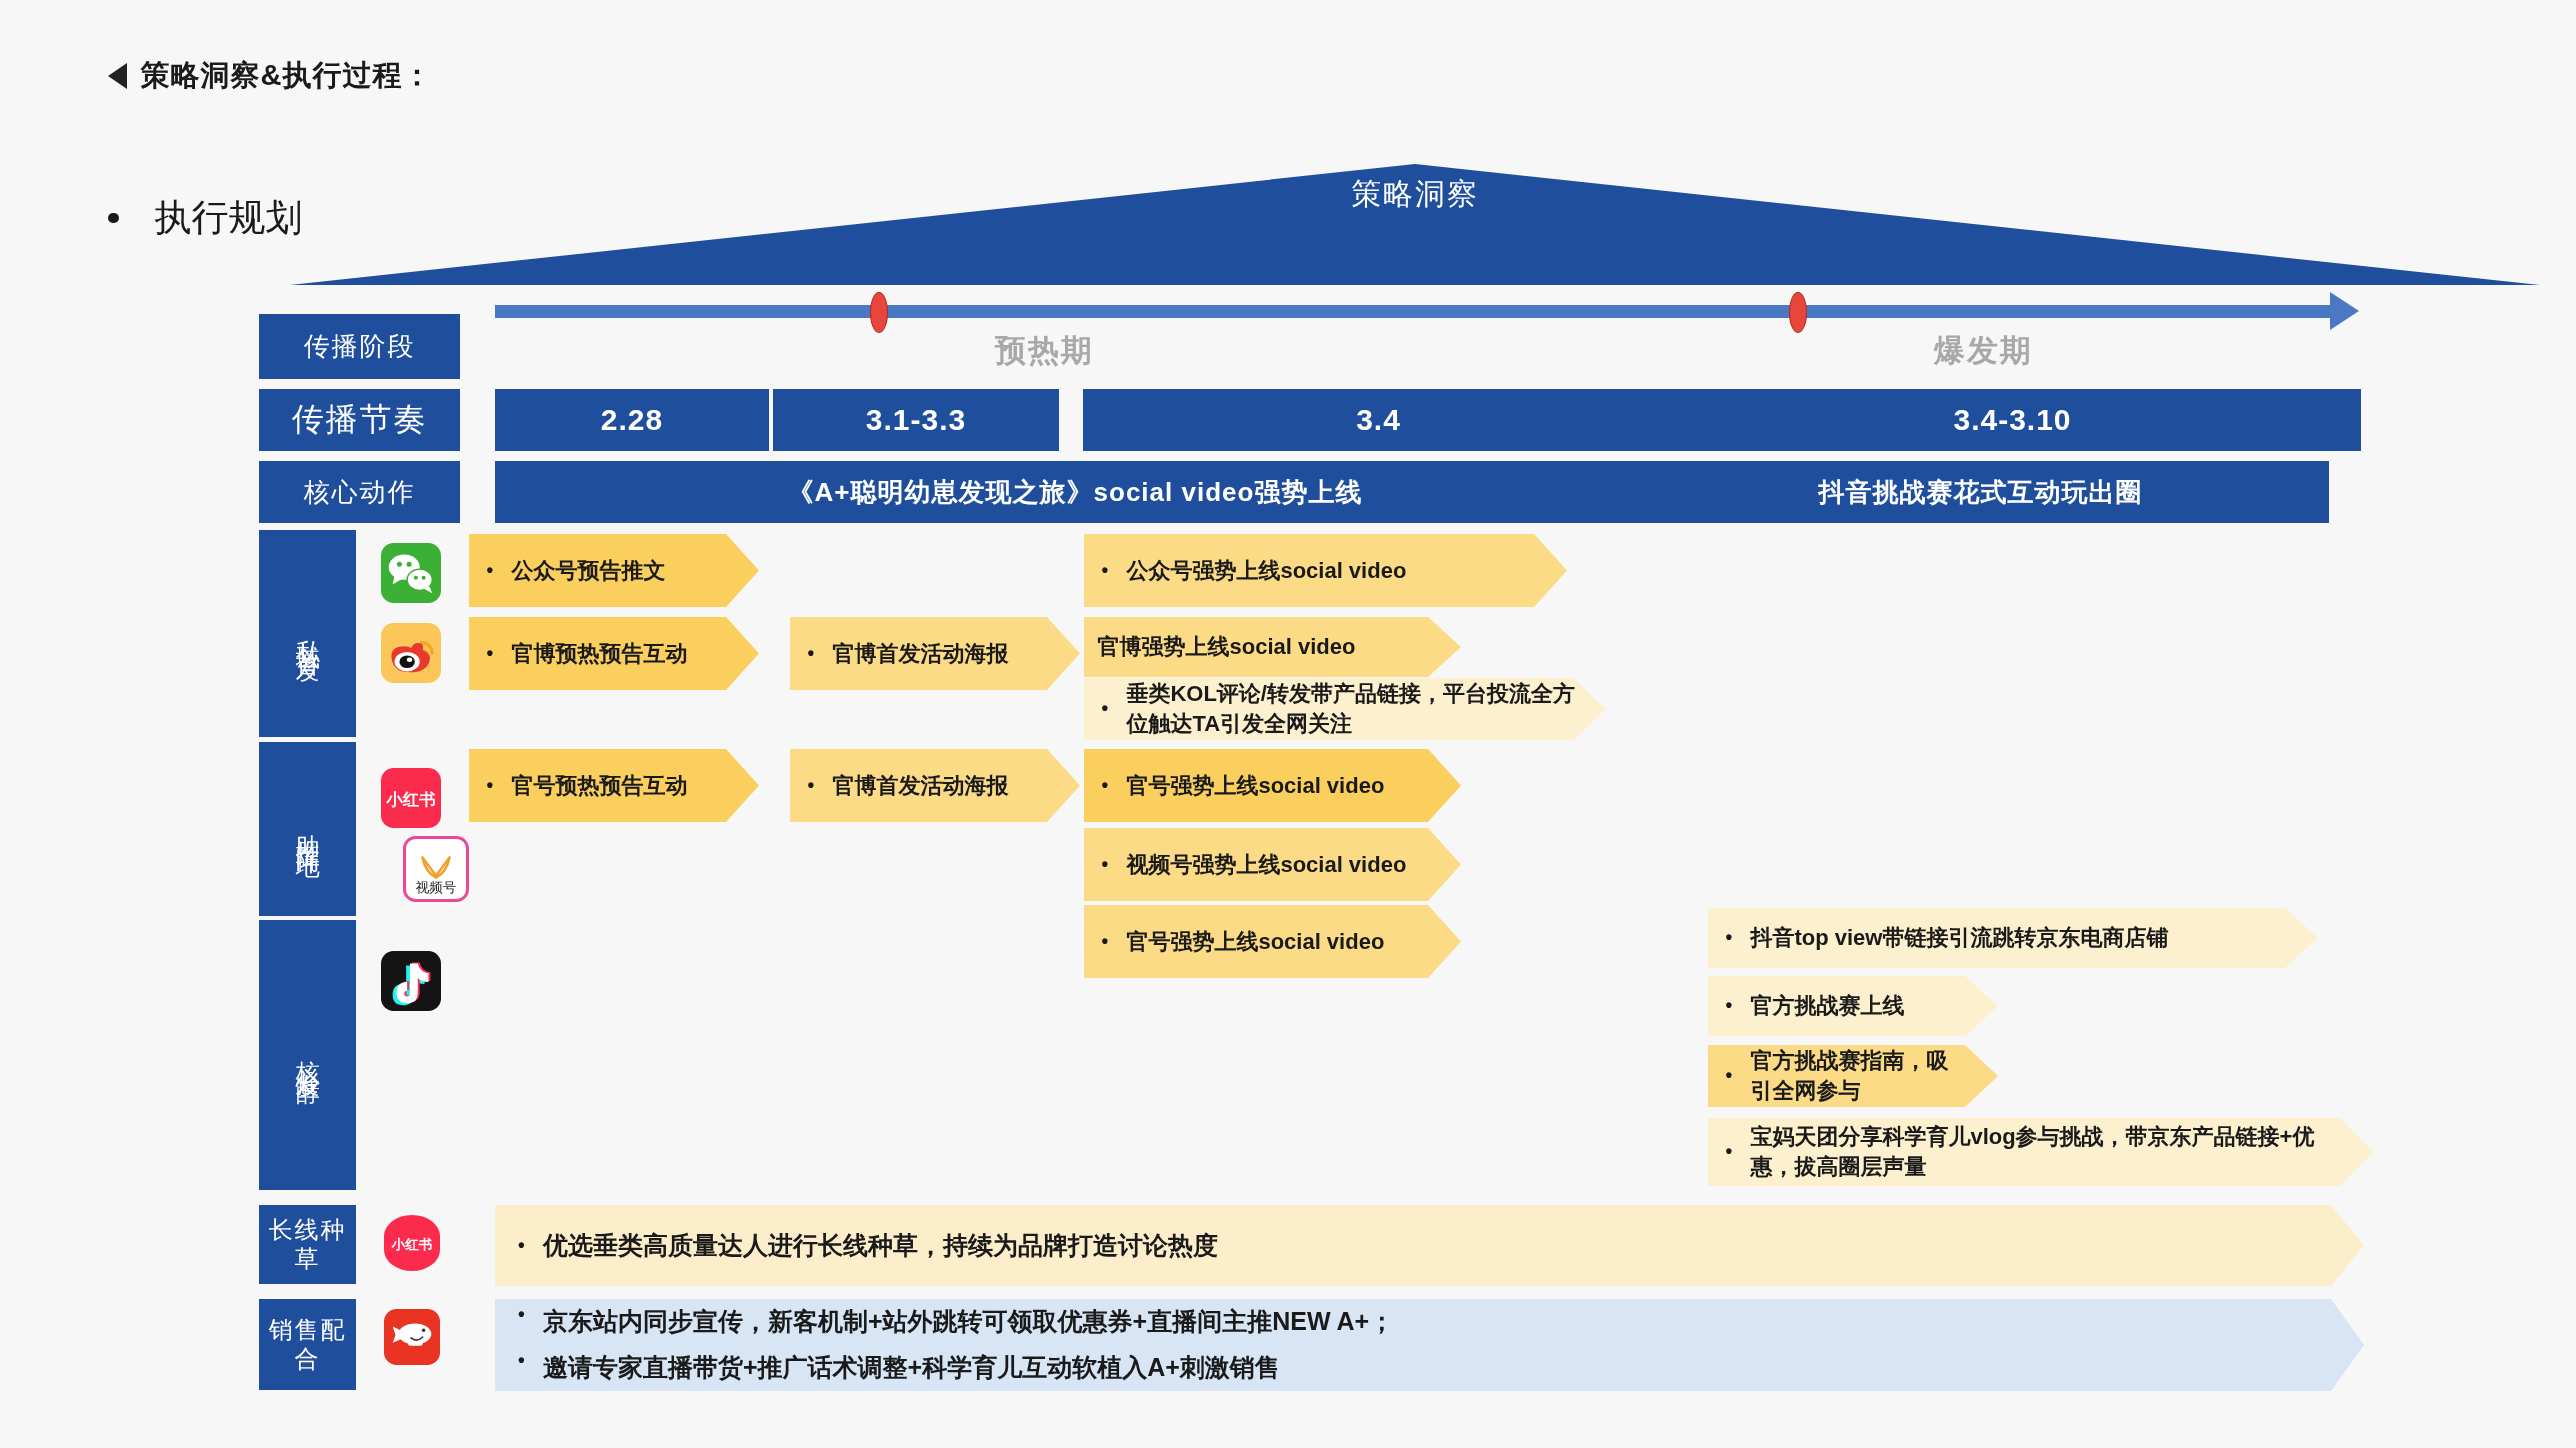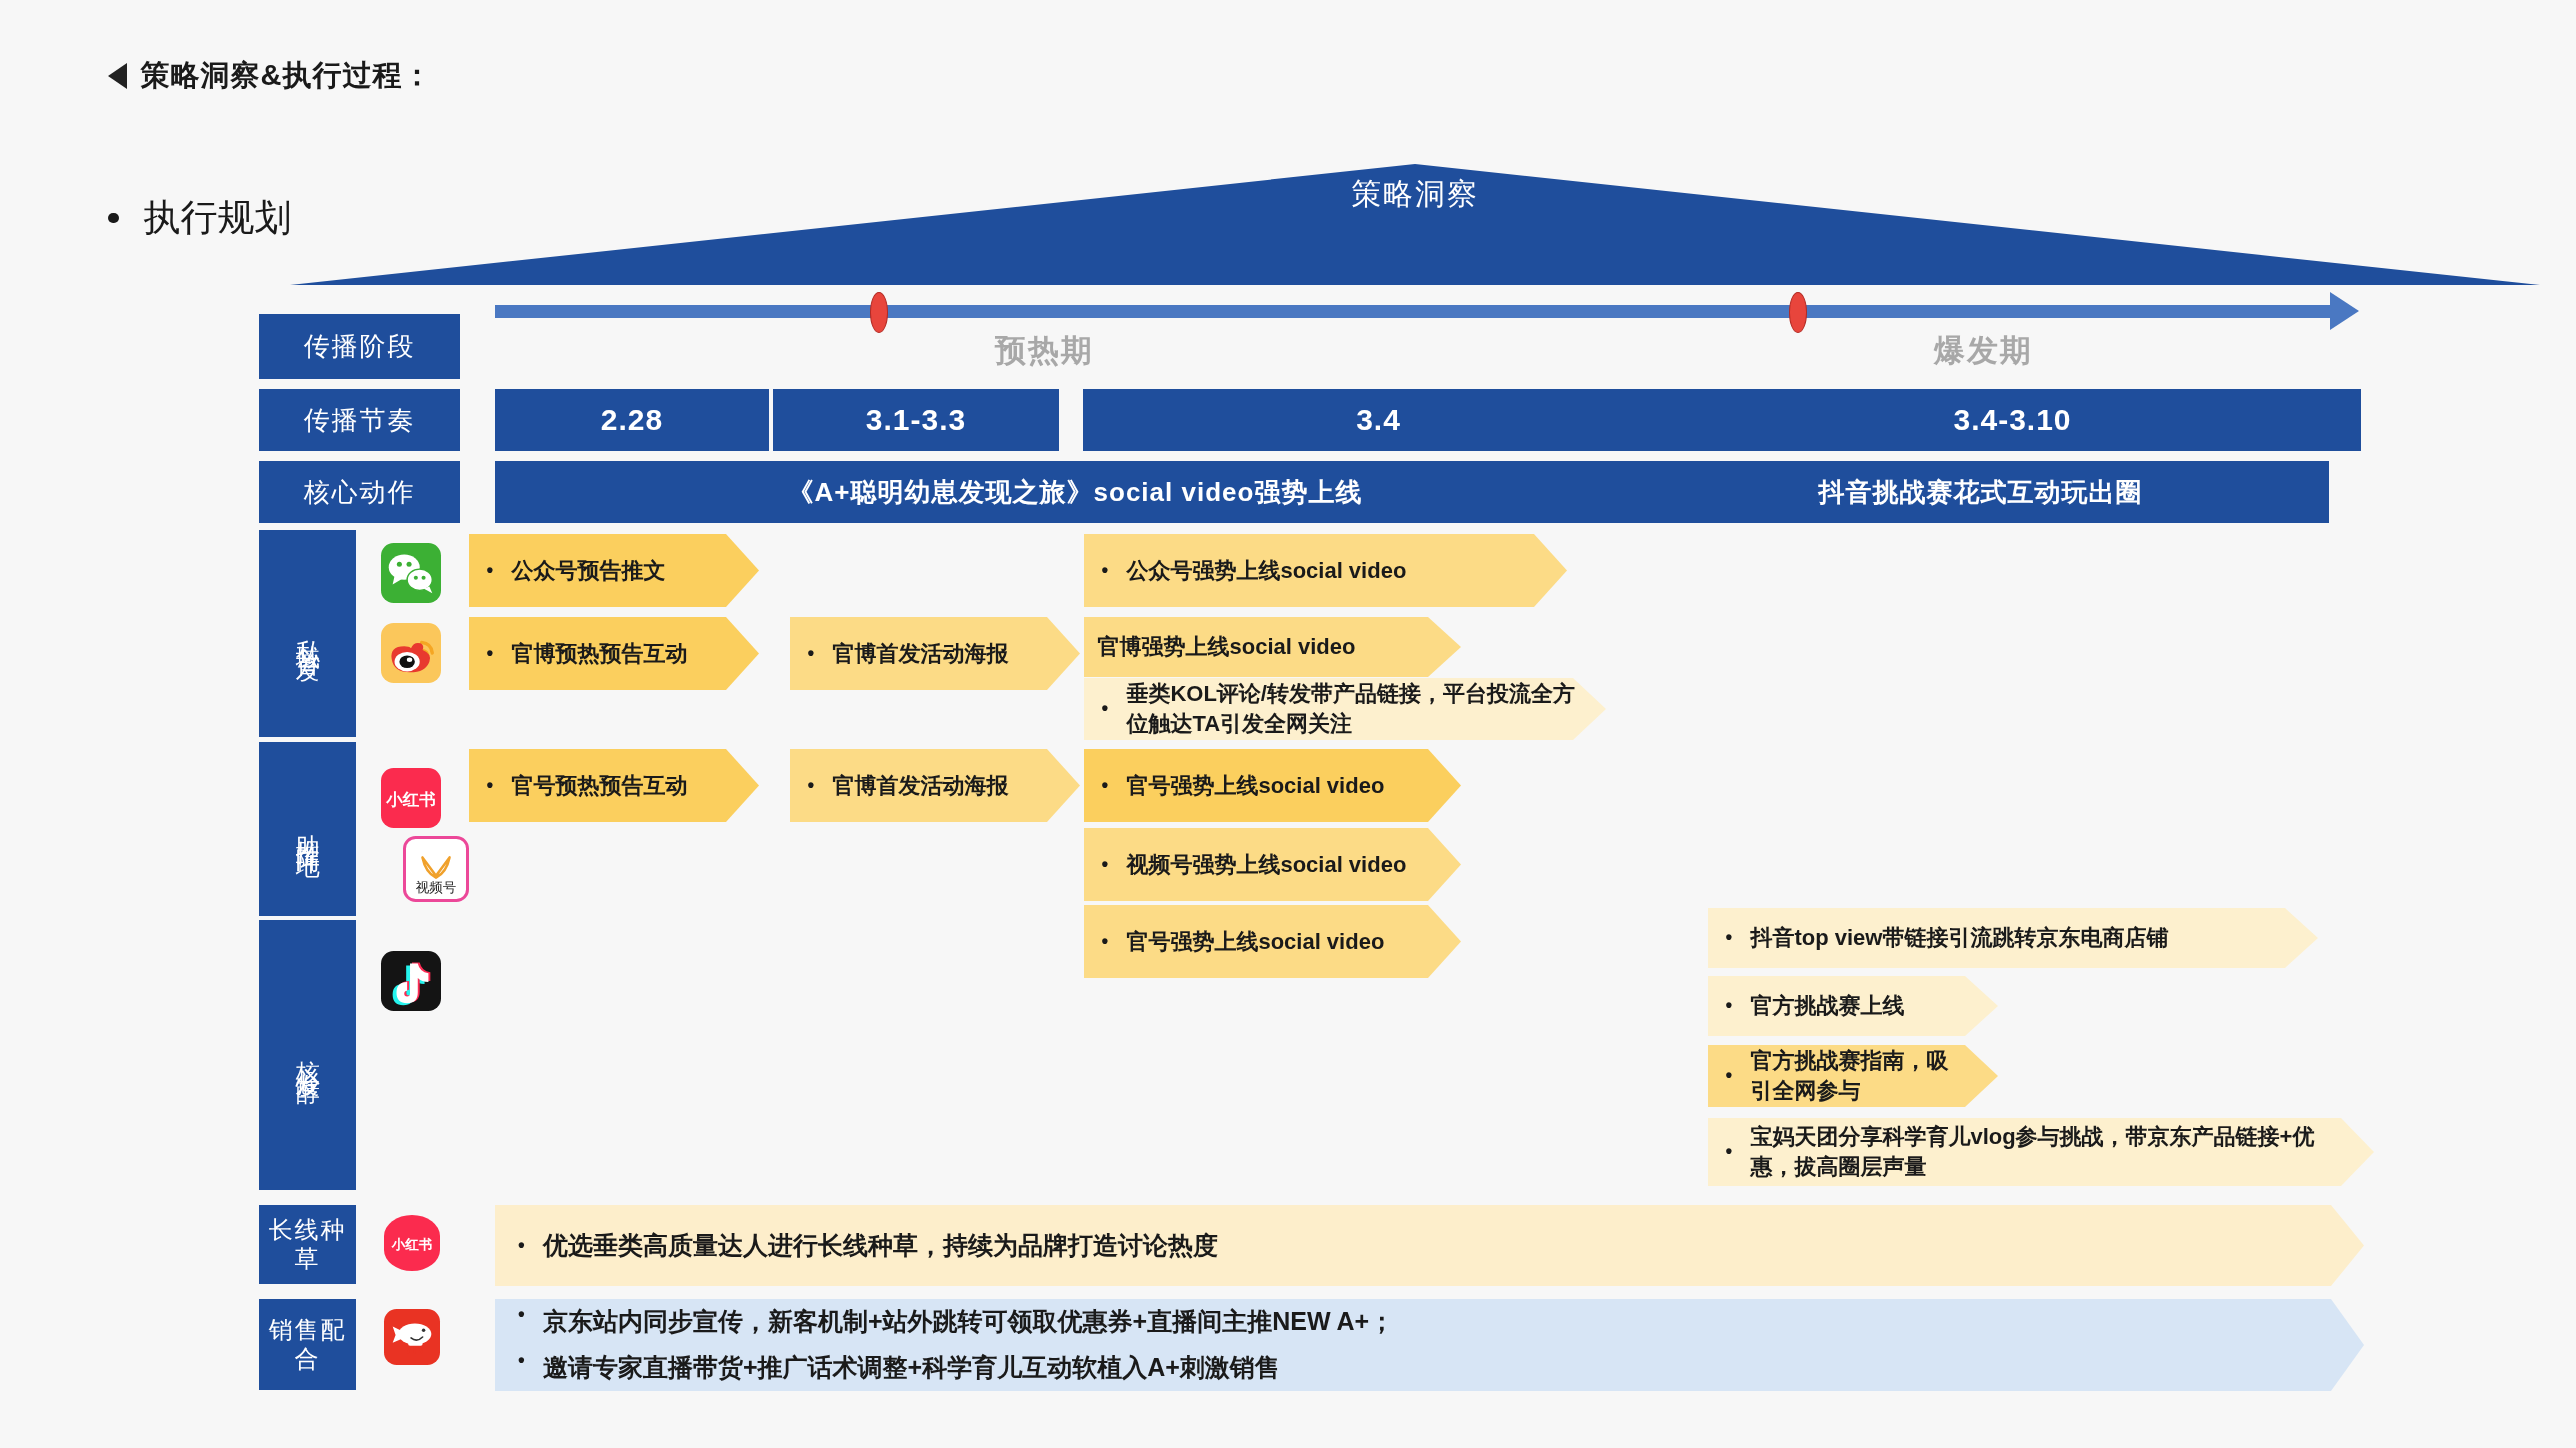--- a/index.html
+++ b/index.html
@@ -22,21 +22,21 @@
     letter-spacing: 1px;
   }
   #heading-marker {
     width: 0; height: 0;
     border-top: 13.5px solid transparent;
     border-bottom: 13.5px solid transparent;
     border-right: 19.3px solid #222;
   }
   #section-bullet {
     left: 108px; top: 193px;
-    display: flex; align-items: center; gap: 25px;
+    display: flex; align-items: center; gap: 36px;
     font-size: 37px; color: #1a1a1a;
   }
   #section-bullet .dot {
     width: 10.6px; height: 10.6px; border-radius: 50%; background: #1a1a1a;
   }
 
   
   #banner-wrap { left: 290px; top: 164px; width: 2250px; height: 121px; }
   #banner-shape {
     position: absolute; inset: 0;
@@ -138,21 +138,21 @@
   <div id="timeline-head"></div>
   <div class="tl-marker" style="left:375px"></div>
   <div class="tl-marker" style="left:1294px"></div>
 </div>
 
 <div class="phase-name" style="left:995px; top:330px;">预热期</div>
 <div class="phase-name" style="left:1934px; top:330px;">爆发期</div>
 
 <div class="abs lbl-cell" style="left:259px; top:314px; width:201px; height:65px; font-size:26px; letter-spacing:1.9px;">传播阶段</div>
 
-<div class="abs lbl-cell" style="left:259px; top:389px; width:201px; height:62px; font-size:26px; letter-spacing:1.9px;">传播节奏</div>
+<div class="abs lbl-cell" style="left:259px; top:389px; width:201px; height:62px; font-size:32px; letter-spacing:1.9px;">传播节奏</div>
 
 <div class="abs lbl-cell" style="left:259px; top:461px; width:201px; height:62px; font-size:26px; letter-spacing:1.9px;">核心动作</div>
 
 <div class="abs lbl-cell" style="left:259px; top:530px; width:97px; height:207px;">
   <span class="vert-lbl">私域首发</span>
 </div>
 
 <div class="abs lbl-cell" style="left:259px; top:742px; width:97px; height:174px;">
   <span class="vert-lbl">助推阵地</span>
 </div>

